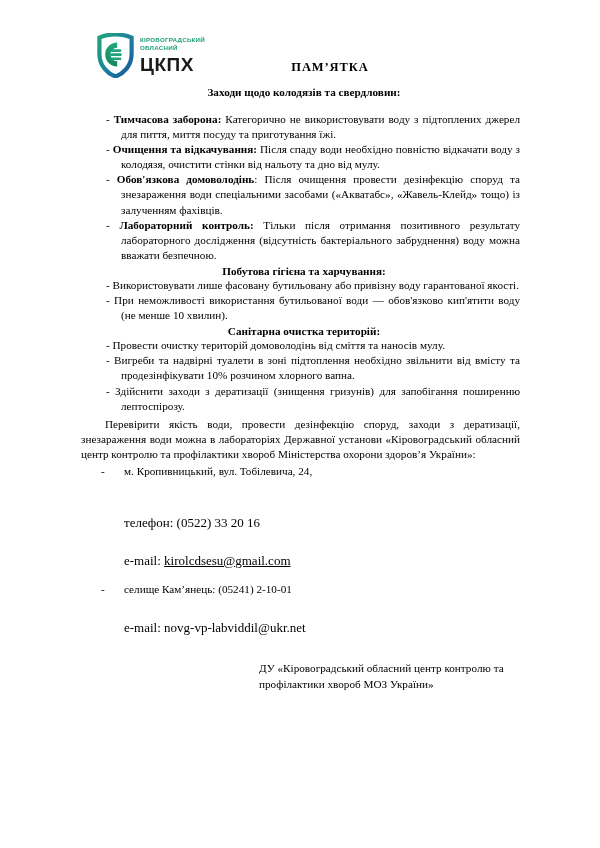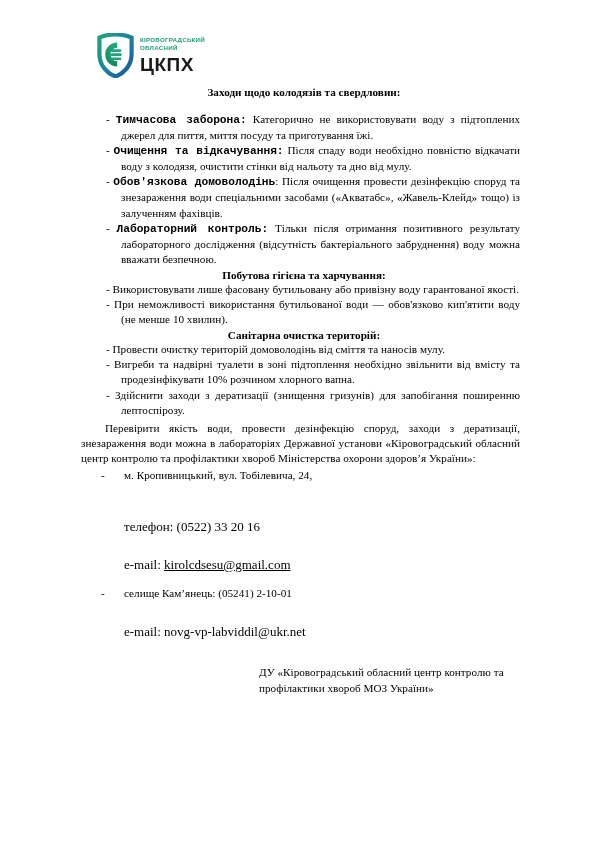--- a/index.html
+++ b/index.html
@@ -103,21 +103,20 @@
     text-align: justify;
     margin: 0 0 0 0;
     padding: 0 84px 0 117px;
     text-indent: -15px;
   }
   ul.bullets li .dash {
     display: inline;
   }
   ul.bullets li b {
     font-weight: bold;
-    font-family: Liberation Mono, monospace;
   }
   .para {
     font-size: 11.2px;
     line-height: 15.2px;
     text-align: justify;
     padding: 0 84px 0 77px;
     text-indent: 24px;
     margin: 3px 0 0 0;
   }
 
@@ -185,20 +184,21 @@
         <rect x="13.2" y="20.3" width="11.6" height="2.7" rx="1.2" fill="#1fa37c"></rect>
         <rect x="13.8" y="24.4" width="10.5" height="2.7" rx="1.2" fill="#1fa37c"></rect>
       </svg>
       <div class="logo-text">
         <div class="logo-top-line">КІРОВОГРАДСЬКИЙ</div>
         <div class="logo-top-line">ОБЛАСНИЙ</div>
         <div class="logo-main">ЦКПХ</div>
       </div>
     </div>
 
+    <div class="doc-title">ПАМ’ЯТКА</div>
   </div>
 
   <div class="content">
     <div id="sections-host">
         <div class="section-head">Заходи щодо колодязів та свердловин:</div>
         <ul class="bullets">
           <li><span class="dash">-</span> <b>Тимчасова заборона:</b><span> Категорично не використовувати воду з підтоплених джерел для пиття, миття посуду та приготування їжі.</span></li>
           <li><span class="dash">-</span> <b>Очищення та відкачування:</b><span> Після спаду води необхідно повністю відкачати воду з колодязя, очистити стінки від нальоту та дно від мулу.</span></li>
           <li><span class="dash">-</span> <b>Обов'язкова домоволодінь</b><span>: Після очищення провести дезінфекцію споруд та знезараження води спеціальними засобами («Акватабс», «Жавель-Клейд» тощо) із залученням фахівців.</span></li>
           <li><span class="dash">-</span> <b>Лабораторний контроль:</b><span> Тільки після отримання позитивного результату лабораторного дослідження (відсутність бактеріального забруднення) воду можна вважати безпечною.</span></li>

